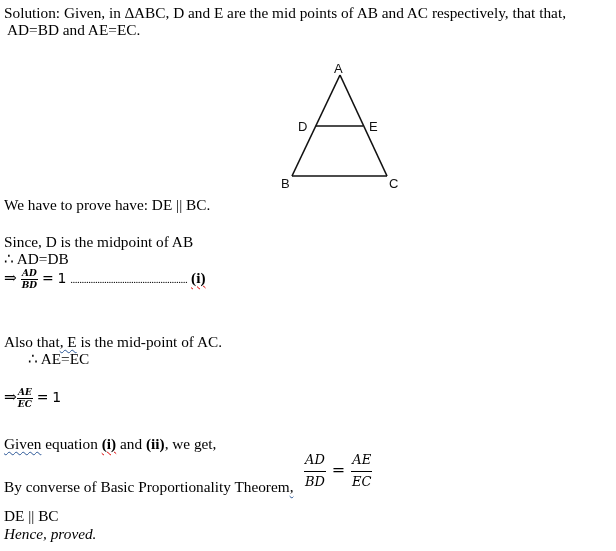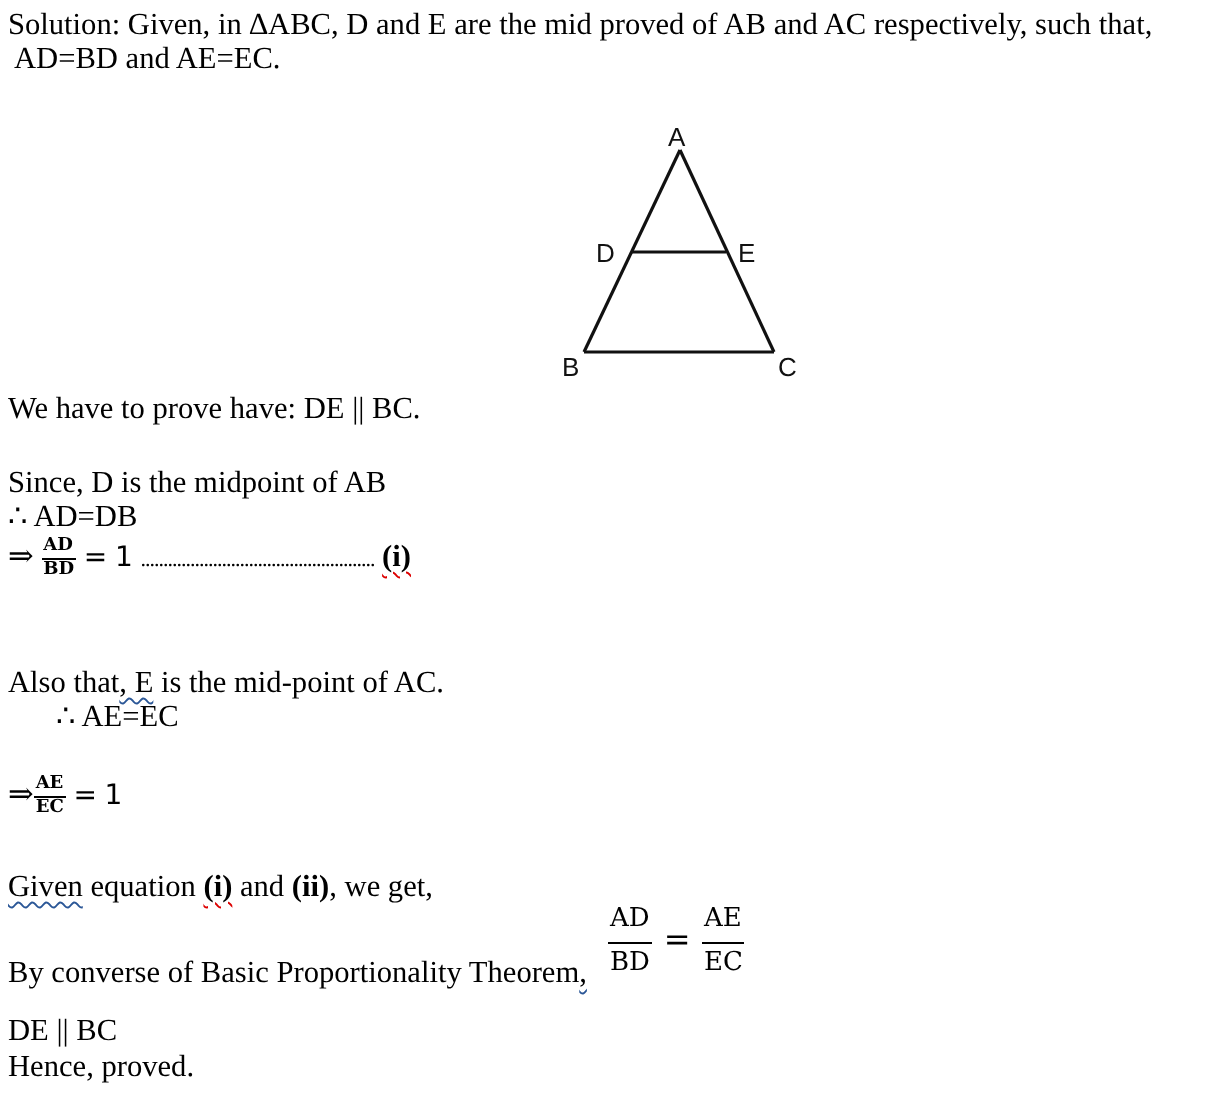--- a/index.html
+++ b/index.html
@@ -3,39 +3,39 @@
   <meta charset="utf-8">
   <style>
     html, body { margin: 0; padding: 0; background: #ffffff; }
     body {
       width: 616px; height: 551px; position: relative; overflow: hidden;
       font-family: "Liberation Serif", "DejaVu Serif", serif;
       font-size: 15.3px; color: #000;
     }
     .line { position: absolute; left: 4px; white-space: nowrap; line-height: 17px; }
     .frac {
-      display: inline-block; vertical-align: middle; 
-      font-family: "DejaVu Serif", serif; 
+      display: inline-block; vertical-align: middle; text-align: center;
+      font-family: "DejaVu Serif", serif; font-style: italic;
     }
     .frac .num, .frac .den { display: block; padding: 0 1px; }
     .frac.small { font-size: 9px; line-height: 11px; font-weight: bold; }
     .frac.small .num { border-bottom: 1px solid #000; }
     .frac.big { font-size: 13px; line-height: 20px; }
     .frac.big .num { border-bottom: 1px solid #000; padding-bottom: 1px; }
     .eqsign { font-family: "DejaVu Sans", sans-serif; font-size: 14px; }
     .spell-blue { text-decoration: underline wavy #2b5797; text-decoration-thickness: 1px; text-underline-offset: 2px; }
     .spell-red { text-decoration: underline wavy #d00; text-decoration-thickness: 1px; text-underline-offset: 2px; }
     .dots { letter-spacing: -0.5px; font-size: 11px; }
     #figure { position: absolute; left: 270px; top: 55px; width: 140px; height: 140px; }
     #figure text { font-family: "Liberation Sans", "DejaVu Sans", sans-serif; font-size: 13px; fill: #111; }
   </style>
 </head>
 <body>
 
-<div class="line" style="top:4px;">Solution: Given, in ∆ABC, D and E are the mid proved of AB and AC respectively, such that,</div>
+<div class="line" style="top:4px;">Solution: Given, in ∆ABC, D and E are the mid points of AB and AC respectively, that that,</div>
 <div class="line" style="top:21px; left:7px;text-align:center;">AD=BD and AE=EC.</div>
 
 <svg id="figure" viewBox="270 55 140 140" xmlns="http://www.w3.org/2000/svg">
   <g stroke="#111" stroke-width="1.6" fill="none">
     <line x1="340" y1="75" x2="292" y2="176"></line>
     <line x1="340" y1="75" x2="387" y2="176"></line>
     <line x1="292" y1="176" x2="387" y2="176"></line>
     <line x1="316" y1="126" x2="363" y2="126"></line>
   </g>
   <text x="334" y="73">A</text>
@@ -87,13 +87,13 @@
   <span class="frac big">
     <span class="num">AE</span>
     <span class="den">EC</span>
   </span>
 </div>
 
 <div class="line" style="top:478px;">
   <span>By converse of Basic Proportionality Theorem</span><span class="spell-blue">,</span>
 </div>
 <div class="line" style="top:507px;">DE || BC</div>
-<div class="line" style="top:525px;">Hence, proved.</div>
+<div class="line" style="top:525px;font-style:italic;">Hence, proved.</div>
 
 </body></html>

